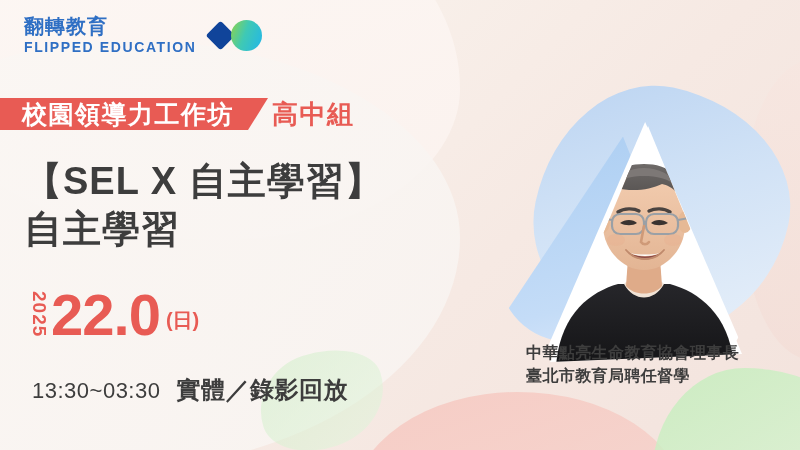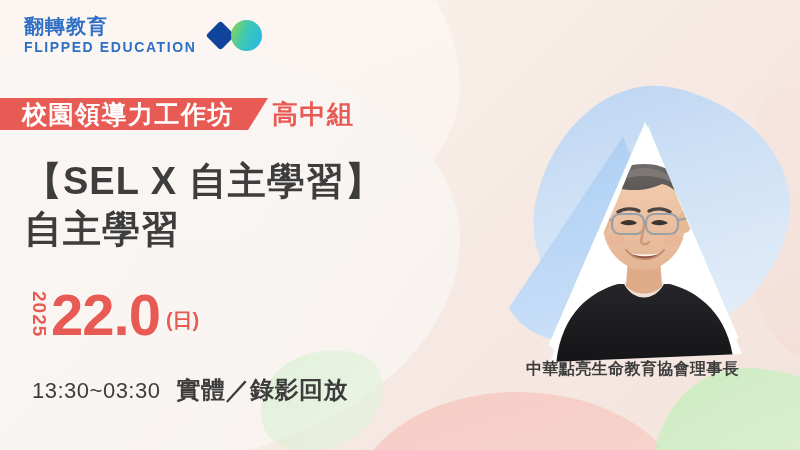--- a/index.html
+++ b/index.html
@@ -343,21 +343,20 @@
     top: 222px;
     z-index: 5;
   }
   .credential-line {
     font-size: 16px;
     font-weight: 700;
     color: #3d3d3d;
     line-height: 1.42;
     letter-spacing: .4px;
     white-space: nowrap;
-    margin-top: 16px;
   }
 </style>
 </head>
 <body>
 
 <div class="poster">
 
   <div class="bg-layer">
     <div class="blob-peach-top"></div>
     <div class="blob-white-left"></div>
@@ -465,16 +464,17 @@
 
           <ellipse cx="70" cy="114" rx="9" ry="6" fill="#e8b292" opacity=".5"></ellipse>
           <ellipse cx="127" cy="114" rx="9" ry="6" fill="#e8b292" opacity=".5"></ellipse>
         </g>
       </svg>
     </div>
 
 
     <div class="credentials">
       <div class="credential-line">中華點亮生命教育協會理事長</div>
+      <div class="credential-line">臺北市教育局聘任督學</div>
     </div>
   </div>
 
 </div>
 
 </body></html>

